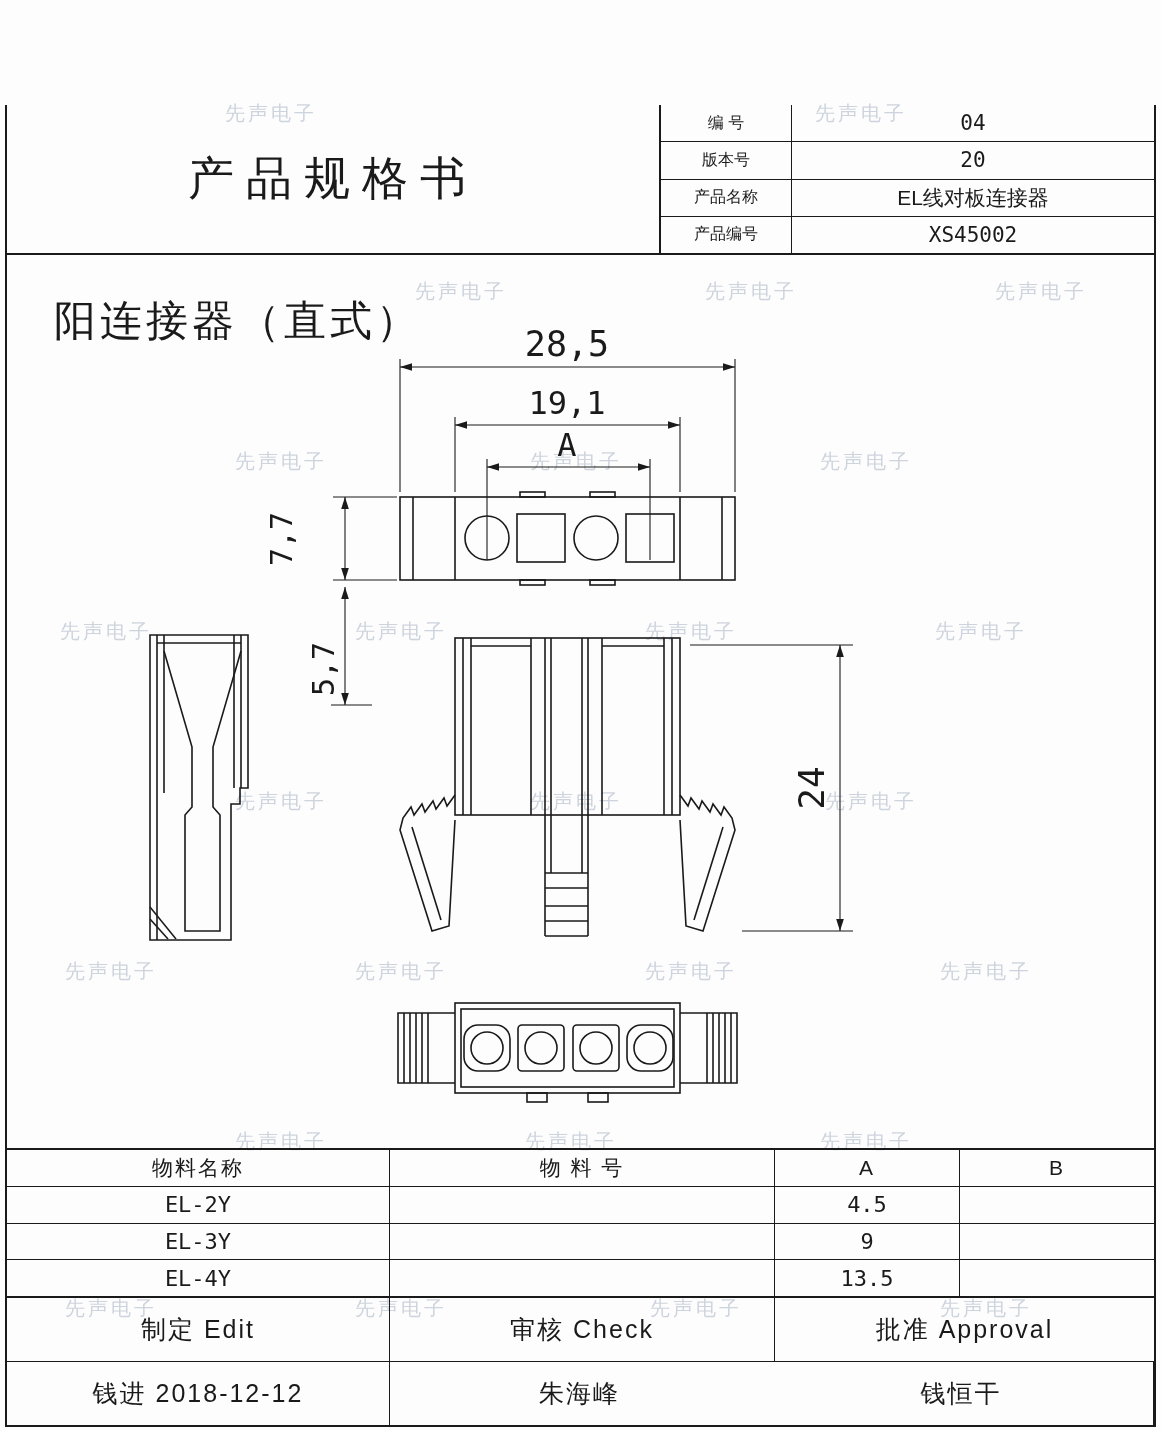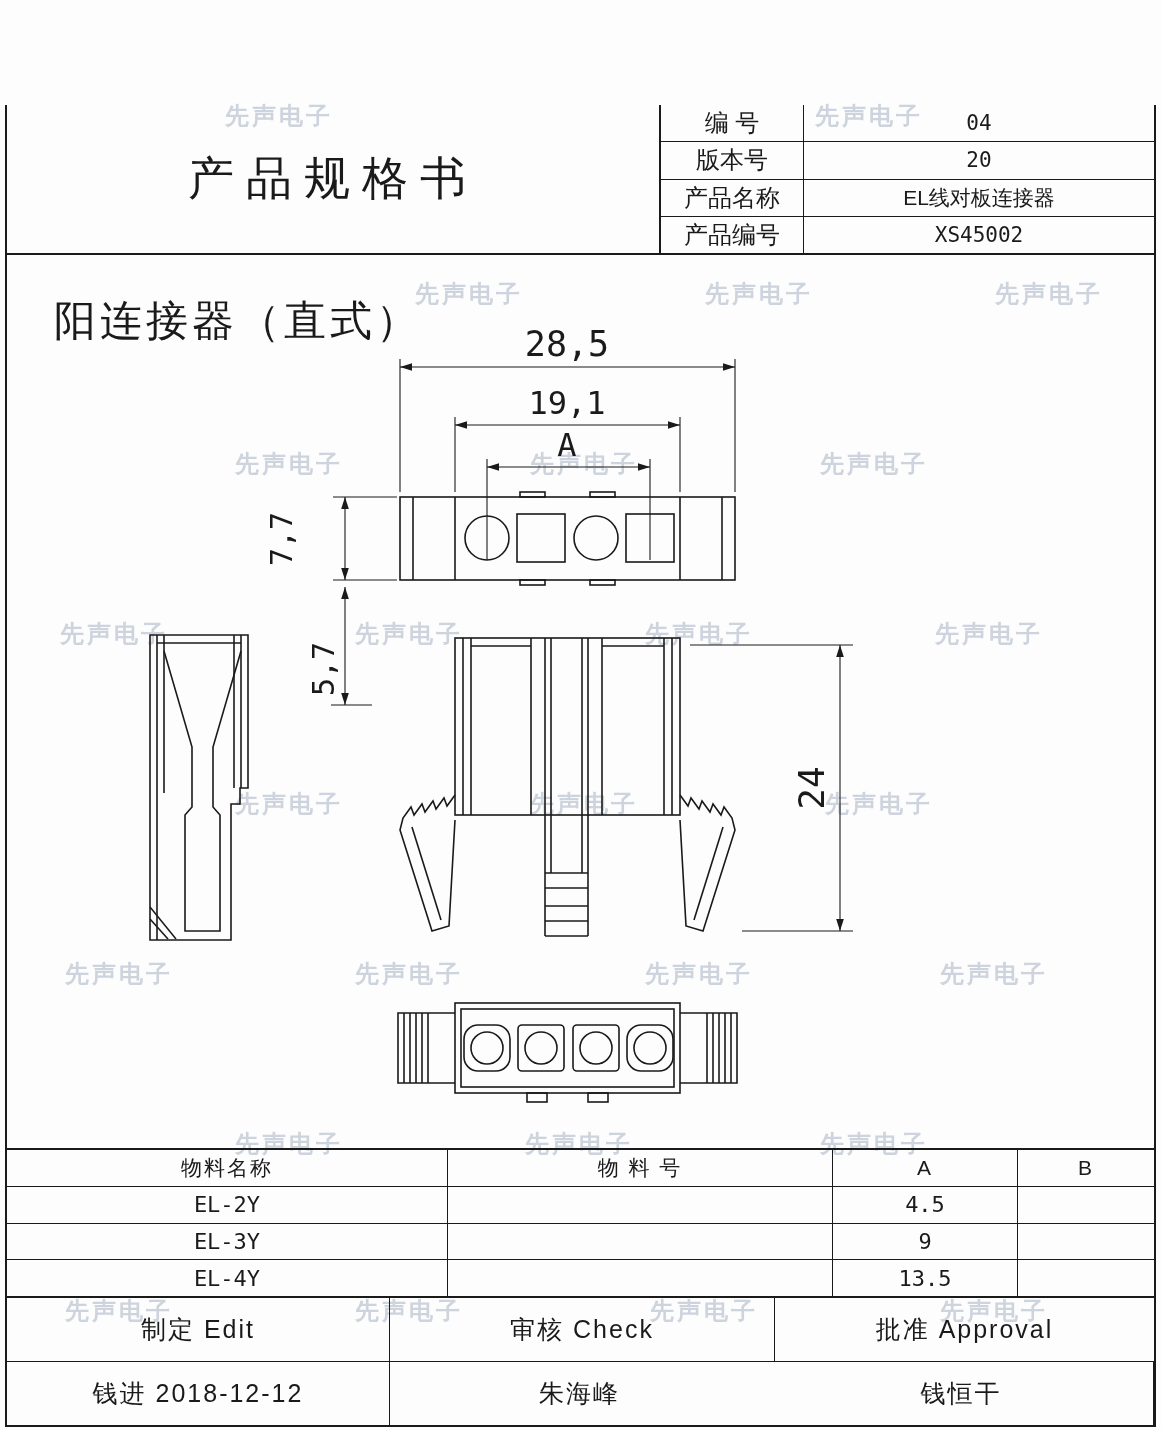--- a/index.html
+++ b/index.html
@@ -7,52 +7,52 @@
   body {
     width:1161px; height:1430px;
     font-family:"Liberation Sans", sans-serif;
     color:#1a1a1a;
   }
   .page { position:relative; width:1161px; height:1430px; background:#fdfdfd; overflow:hidden; }
 
   
   .wm-layer { position:absolute; inset:0; z-index:1; }
   .wm {
-    position:absolute; font-size:24px; letter-spacing:3px; white-space:nowrap;
-    color:rgba(148,162,182,0.45); font-weight:bold;
+    position:absolute; font-size:20px; letter-spacing:3px; white-space:nowrap;
+    color:rgba(148,162,182,0.45); font-weight:normal;
   }
 
   
   .section { position:absolute; left:5px; width:1151px; z-index:2; }
   .header {
     top:3px; height:102px; border:2px solid #1a1a1a;
     display:flex; flex-direction:column; align-items:center; justify-content:center; gap:6px;
   }
   .company-cn { font-size:34px; letter-spacing:6px; white-space:nowrap; }
   .company-en { font-family:"DejaVu Sans Mono", monospace; font-size:28px; letter-spacing:0px; white-space:nowrap; }
 
   .title-block { top:105px; height:150px; border:2px solid #1a1a1a; border-top:none; display:flex; }
   .tb-left { width:652px; display:flex; align-items:center; justify-content:center; }
   .doc-title { font-size:46px; letter-spacing:12px; }
   .tb-right { flex:1; border-left:2px solid #1a1a1a; display:flex; flex-direction:column; }
   .tb-row { flex:1; display:flex; border-bottom:1px solid #1a1a1a; }
   .tb-row:last-child { border-bottom:none; }
-  .tb-label { width:143px; border-right:1px solid #1a1a1a; display:flex; align-items:center; justify-content:center; font-size:24px; }
+  .tb-label { width:131px; border-right:1px solid #1a1a1a; display:flex; align-items:center; justify-content:center; font-size:16px; }
   .tb-value { flex:1; display:flex; align-items:center; justify-content:center; font-size:21px; font-family:"DejaVu Sans Mono", monospace; }
   .tb-value.cjk { font-family:"Liberation Sans", sans-serif; }
 
   .drawing-area { top:255px; height:895px; border:2px solid #1a1a1a; border-top:none; }
   .drawing-title { position:absolute; left:47px; top:38px; font-size:42px; letter-spacing:4px; }
   .drawing-svg { position:absolute; left:-7px; top:0; }
 
   .materials { top:1150px; height:148px; border-left:2px solid #1a1a1a; border-right:2px solid #1a1a1a; display:flex; flex-direction:column; }
   .m-row { flex:1; display:flex; border-bottom:1px solid #1a1a1a; }
   .m-cell { display:flex; align-items:center; justify-content:center; border-right:1px solid #1a1a1a; font-size:22px; font-family:"DejaVu Sans Mono", monospace; }
   .m-cell.hdr { font-family:"Liberation Sans", sans-serif; font-size:21px; letter-spacing:2px; }
-  .c-name { width:441px; } .c-part { width:385px; } .c-a { width:185px; } .c-b { flex:1; border-right:none; }
+  .c-name { width:383px; } .c-part { width:385px; } .c-a { width:185px; } .c-b { flex:1; border-right:none; }
 
   .approval { top:1298px; height:129px; border:2px solid #1a1a1a; border-top:none; display:flex; flex-direction:column; }
   .a-row { flex:1; display:flex; border-bottom:1px solid #1a1a1a; }
   .a-row:last-child { border-bottom:none; }
   .a-cell { display:flex; align-items:center; justify-content:center; border-right:1px solid #1a1a1a; font-size:25px; letter-spacing:2px; }
   .a-c1 { width:383px; } .a-c2 { width:385px; } .a-c3 { flex:1; border-right:none; }
 
   svg text { font-family:"DejaVu Sans Mono", monospace; fill:#1a1a1a; }
 </style>
 </head>

